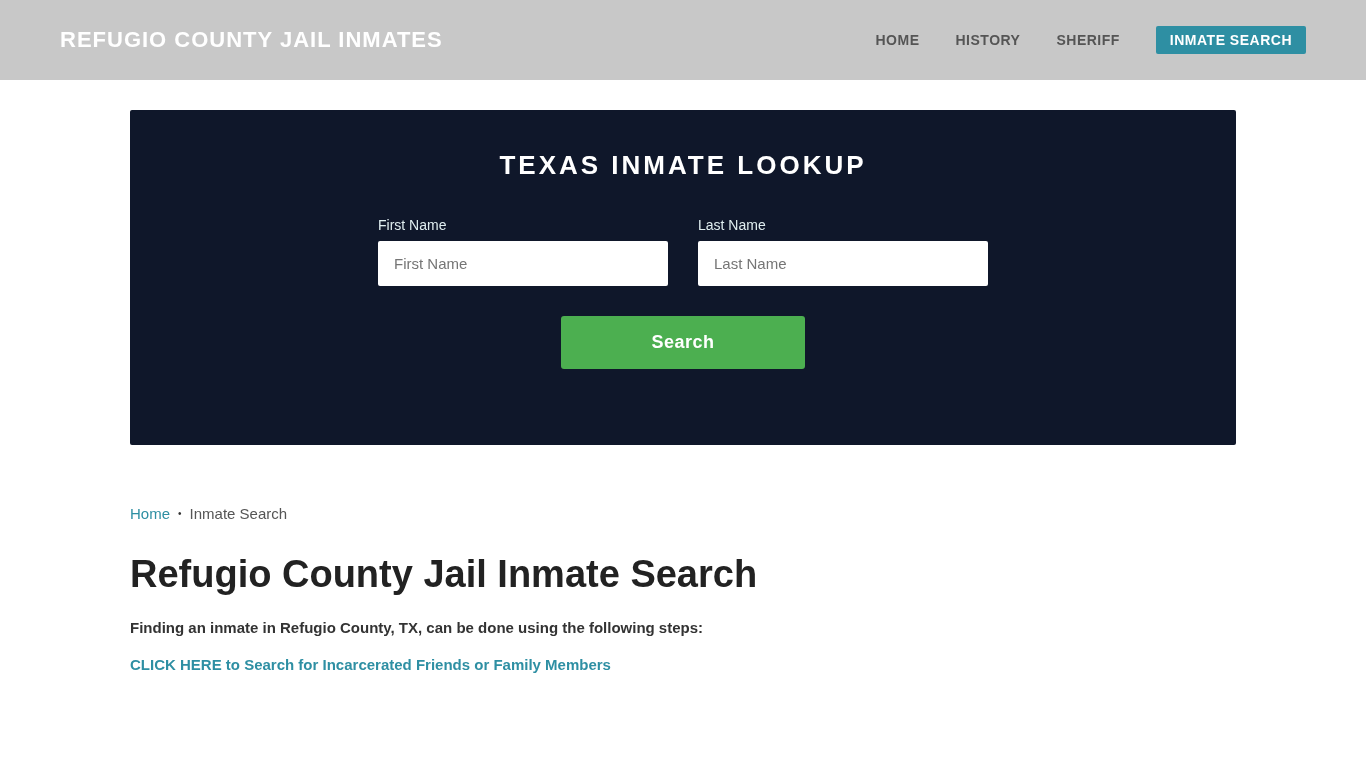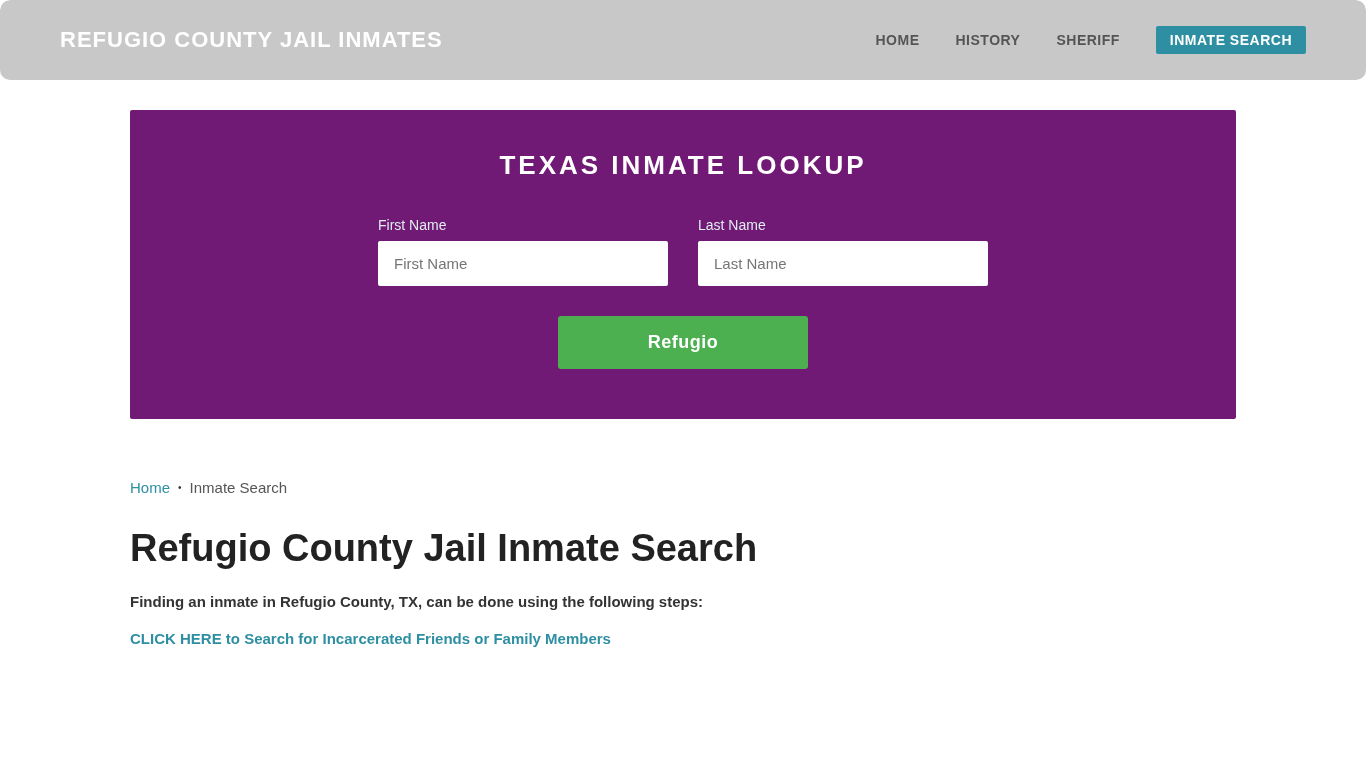--- a/index.html
+++ b/index.html
@@ -1,19 +1,18 @@
 <!DOCTYPE html>
 <html><head>
   <meta charset="utf-8">
   <style>
     * {
       margin: 0;
       padding: 0;
       box-sizing: border-box;
-      border-radius: 10px;
     }
 
     body {
       font-family: 'Helvetica Neue', Helvetica, Arial, sans-serif;
       background: #ffffff;
       color: #333;
       width: 1366px;
       min-height: 768px;
     }
 
@@ -53,23 +52,23 @@
 
     .nav-item.active {
       color: #fff;
       background: #2e8fa3;
       padding: 6px 14px;
       border-radius: 2px;
     }
 
     
     .search-section {
-      background: #701a75;
+      background: #0f172a;
       margin: 30px 130px;
-      padding: 40px 60px 50px;
+      padding: 40px 60px 76px;
       border-radius: 2px;
     }
 
     .search-title {
       text-align: center;
       font-size: 26px;
       font-weight: 700;
       color: #ffffff;
       letter-spacing: 3px;
       text-transform: uppercase;
@@ -232,21 +231,21 @@
     <div class="form-fields">
       <div class="form-group">
         <label>First Name</label>
         <input type="text" class="first-name-input" placeholder="First Name" style="">
       </div>
       <div class="form-group">
         <label>Last Name</label>
         <input type="text" class="last-name-input" placeholder="Last Name" style="">
       </div>
     </div>
-    <button type="submit" class="search-btn">Refugio</button>
+    <button type="submit" class="search-btn">Search</button>
   </form>
 </section>
 
 <div class="breadcrumb-section">
   <nav class="breadcrumb">
     <a class="breadcrumb-home">Home</a>
     <span class="breadcrumb-separator">•</span>
     <span class="breadcrumb-current">Inmate Search</span>
   </nav>
 </div>

